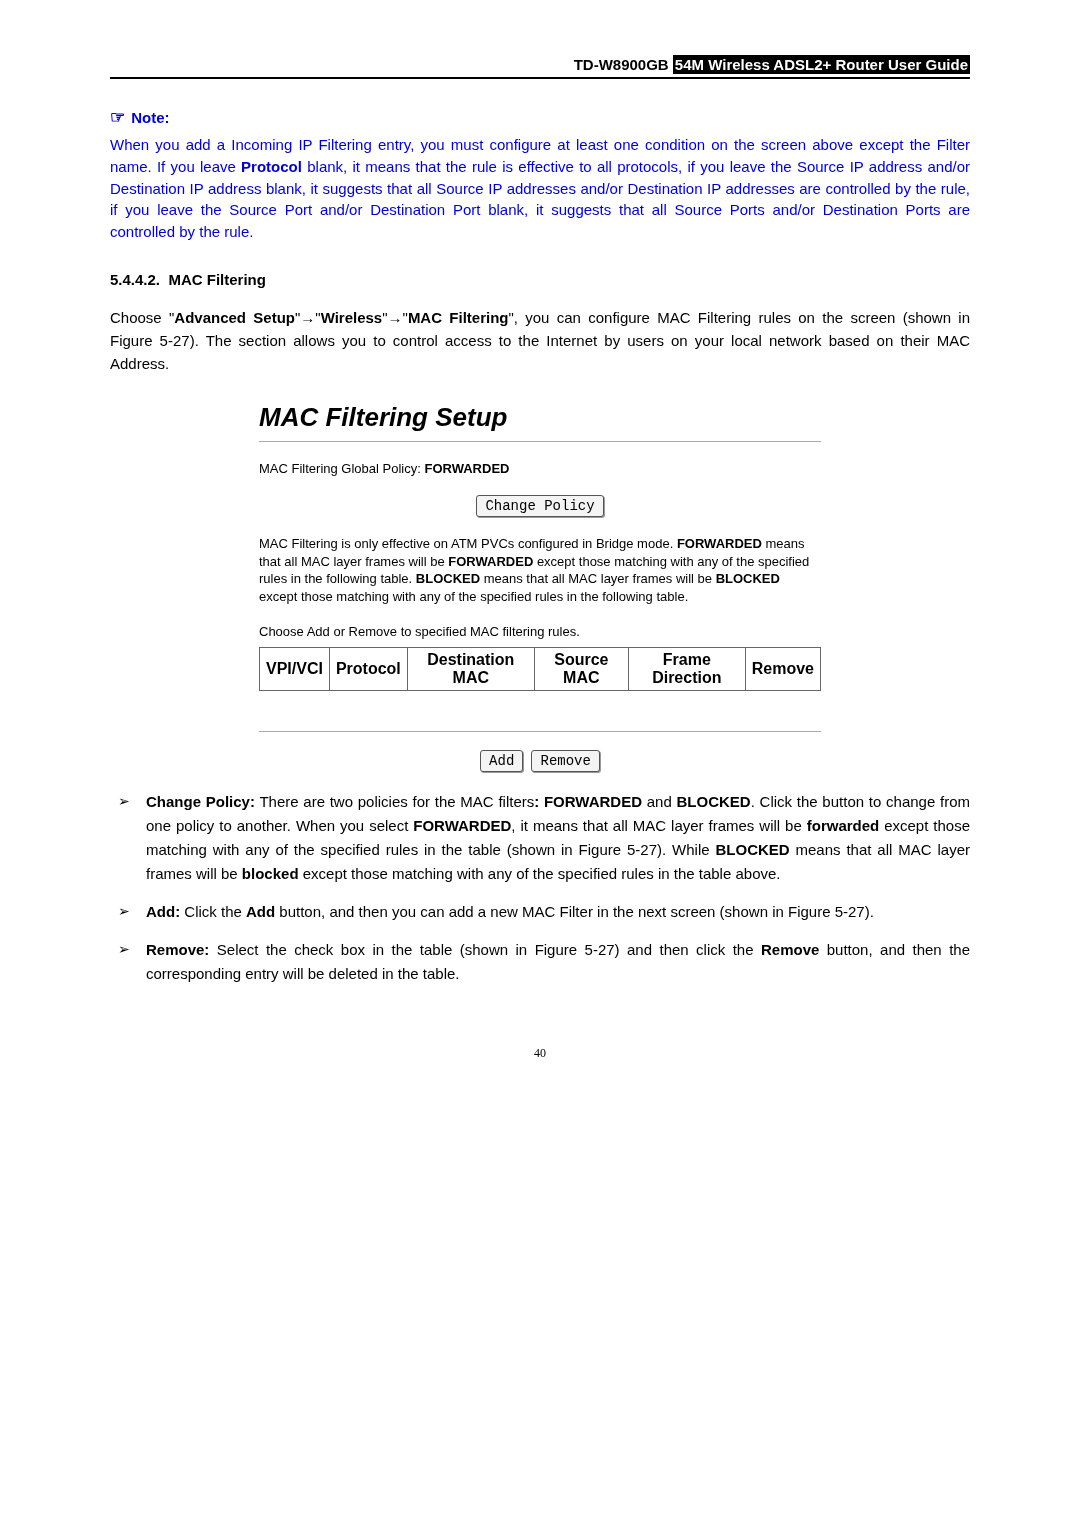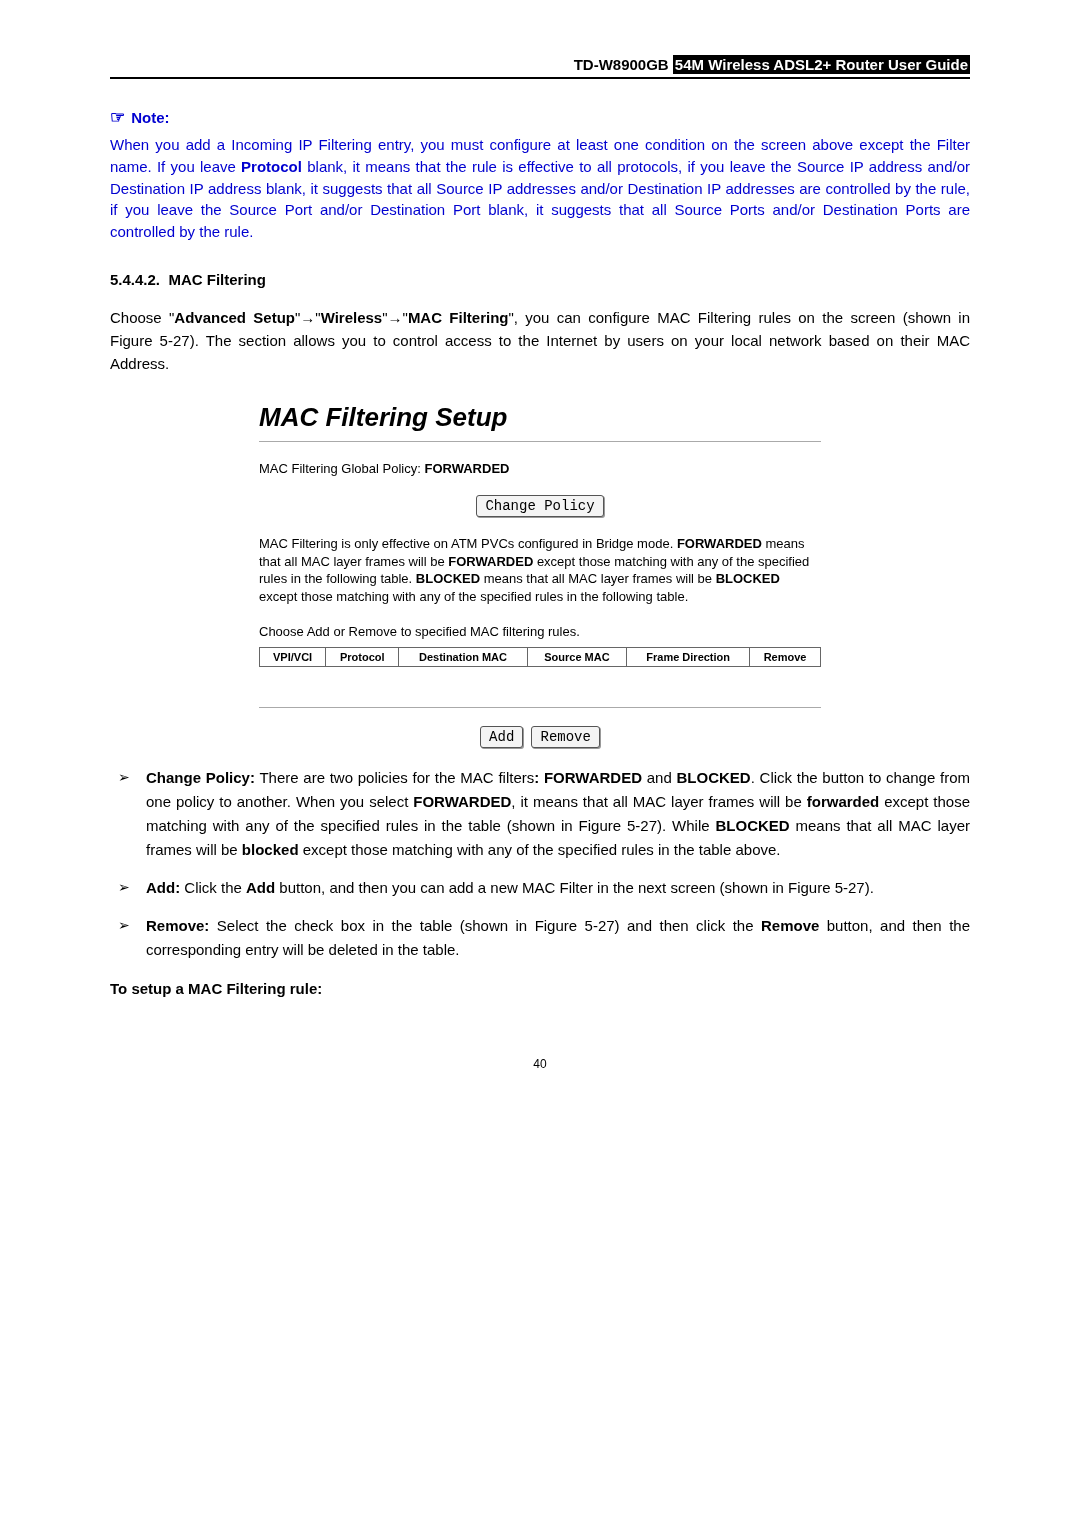--- a/index.html
+++ b/index.html
@@ -91,21 +91,21 @@
     border: 1px solid #555;
     border-radius: 3px;
     background: #f4f4f4;
     margin: 0 2px;
     box-shadow: 1px 1px 0 #999;
   }
   table.fig-table {
     border-collapse: collapse;
     margin: 6px 64px 0 64px;
     width: calc(100% - 128px);
-    font-size: 11px;
+    font-size: 16px;
     padding-left: 20px;
   }
   table.fig-table th {
     border: 1px solid #666;
     padding: 3px 6px;
     font-weight: bold;
     text-align: center;
     background: #fff;
   }
   .fig-bottom-hr {
@@ -139,20 +139,21 @@
     color: #000;
   }
   .setup-rule {
     font-weight: bold;
     margin-top: 18px;
   }
   .page-num {
     text-align: center;
     font-size: 12px;
     margin-top: 60px;
+    font-family: Liberation Serif, serif;
   }
   .spacer18 { height: 18px; }
 </style>
 </head>
 <body>
 
 <div class="page">
 
   <div class="header-line">
     <span class="hl-model">TD-W8900GB</span>
@@ -214,17 +215,16 @@
       <span class="b">Change Policy:</span><span> There are two policies for the MAC filters</span><span class="b">: FORWARDED</span><span> and </span><span class="b">BLOCKED</span><span>. Click the button to change from one policy to another. When you select </span><span class="b">FORWARDED</span><span>, it means that all MAC layer frames will be </span><span class="b">forwarded</span><span> except those matching with any of the specified rules in the table (shown in Figure 5-27). While </span><span class="b">BLOCKED</span><span> means that all MAC layer frames will be </span><span class="b">blocked</span><span> except those matching with any of the specified rules in the table above.</span>
     </li>
     <li>
       <span class="b">Add:</span><span> Click the </span><span class="b">Add</span><span> button, and then you can add a new MAC Filter in the next screen (shown in Figure 5-27).</span>
     </li>
     <li>
       <span class="b">Remove:</span><span> Select the check box in the table (shown in Figure 5-27) and then click the </span><span class="b">Remove</span><span> button, and then the corresponding entry will be deleted in the table.</span>
     </li>
   </ul>
 
-  <div class="setup-rule">To setup a MAC Filtering rule:</div>
 
   <div class="page-num">40</div>
 
 </div>
 
 </body></html>

